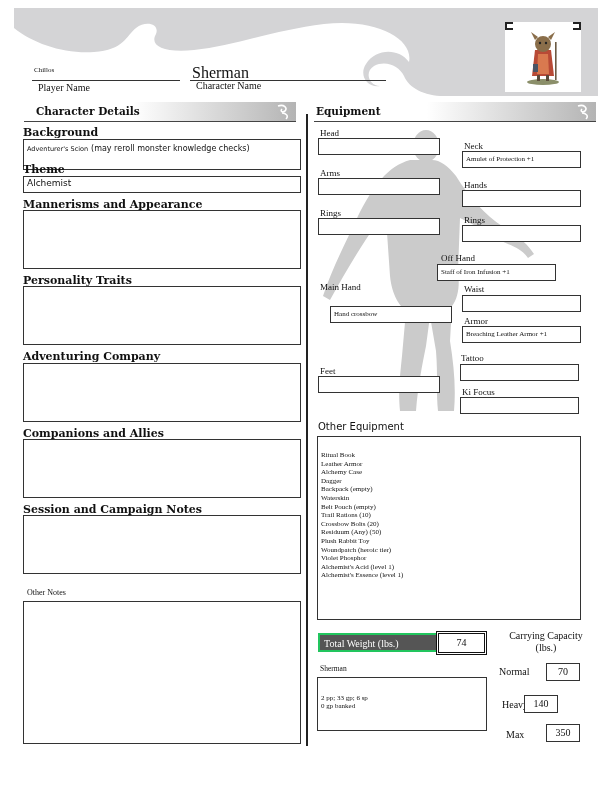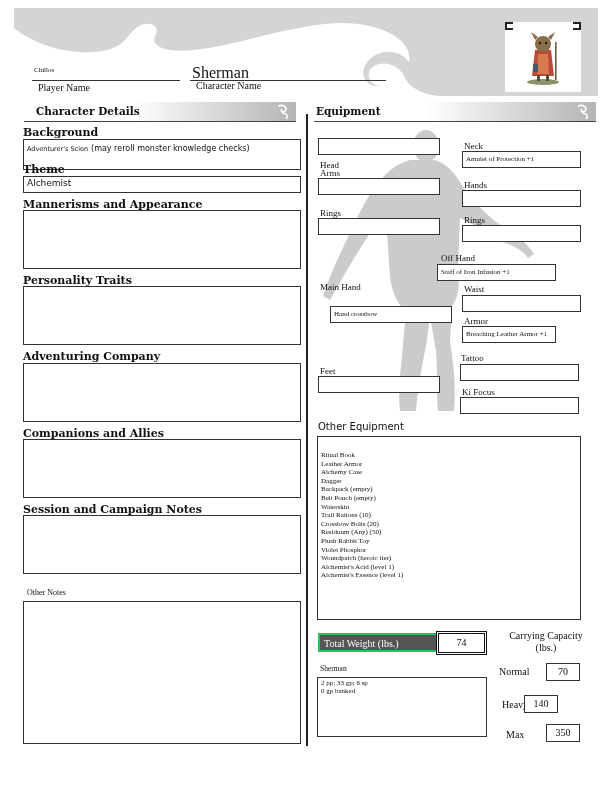--- a/index.html
+++ b/index.html
@@ -48,21 +48,21 @@
 
   .other-eq-title { position: absolute; left: 318px; top: 421px; font-family: "DejaVu Sans", sans-serif; font-size: 10px; }
   .other-eq-box { position: absolute; left: 317px; top: 436px; width: 264px; height: 184px; border: 1.5px solid #333; background: #fff; padding: 14px 3px; }
   .other-eq-box .line { font-family: "Liberation Serif", serif; font-size: 7px; line-height: 8.6px; white-space: nowrap; }
 
   .tw-bar { position: absolute; left: 318px; top: 633px; width: 122px; height: 19px; background: #555; border: 2px solid #22c55e; }
   .tw-bar .label { position: absolute; left: 4px; top: 3px; color: #fff; font-family: "Liberation Serif", serif; font-size: 10px; }
   .tw-value { position: absolute; left: 436px; top: 631px; width: 51px; height: 24px; border: 3px double #111; background: #fff; text-align: center; font-family: "Liberation Serif", serif; font-size: 10px; line-height: 18px; }
 
   .treasure-label { position: absolute; left: 320px; top: 664px; font-family: "Liberation Serif", serif; font-size: 7.5px; }
-  .treasure-box { position: absolute; left: 317px; top: 677px; width: 170px; height: 60px; border: 1.5px solid #333; padding: 1px 3px; background: #fff; }
+  .treasure-box { position: absolute; left: 317px; top: 677px; width: 170px; height: 54px; border: 1.5px solid #333; padding: 16px 3px; background: #fff; }
   .treasure-box .line { font-family: "Liberation Serif", serif; font-size: 7px; line-height: 8px; }
 
   .cc-title { position: absolute; left: 500px; top: 630px; width: 92px; text-align: center; font-family: "Liberation Serif", serif; font-size: 10px; line-height: 12px; }
   .cc-label { position: absolute; font-family: "Liberation Serif", serif; font-size: 10px; }
   .cc-box { position: absolute; width: 34px; height: 18px; border: 1.5px solid #333; text-align: center; font-family: "Liberation Serif", serif; font-size: 10px; line-height: 16px; background: #fff; }
 
   .other-notes-label { position: absolute; left: 27px; top: 588px; font-family: "Liberation Serif", serif; font-size: 8px; }
 </style>
 </head>
 <body>
@@ -157,21 +157,21 @@
   <span class="val"></span>
 </div>
 
 <svg id="silhouette" viewBox="0 0 225 290">
   <g fill="#cbcbcb">
     <ellipse cx="108" cy="20" rx="13" ry="16"></ellipse>
     <path d="M92,34 C70,40 55,60 40,90 C30,112 15,140 5,170 L12,174 C28,145 44,118 60,96 L68,92 L72,150 C74,170 82,180 88,185 L84,230 C82,250 80,265 82,285 L98,285 C100,260 104,240 108,220 L112,190 L118,225 C120,250 118,268 120,285 L136,285 C138,262 136,240 132,215 L134,180 C140,172 142,160 140,145 L142,92 C160,100 175,112 190,118 C200,122 206,126 210,132 L216,128 C210,118 198,108 184,100 C168,90 150,70 138,50 C130,40 122,34 114,34 Z"></path>
   </g>
 </svg>
 
-<div class="eq-label" style="left:320px;top:128px;margin-top:32px;">Head</div>
+<div class="eq-label" style="left:320px;top:128px;">Head</div>
 <div class="eq-box" style="left:318px;top:138px;width:122px;">
     <span class="val"></span>
   </div>
 
 <div class="eq-label" style="left:464px;top:141px;">Neck</div>
 <div class="eq-box" style="left:462px;top:151px;width:119px;">
     <span class="val">Amulet of Protection +1</span>
   </div>
 
 <div class="eq-label" style="left:320px;top:168px;">Arms</div>
@@ -203,21 +203,21 @@
 <div class="eq-box" style="left:318px;top:306px;width:122px;margin-left:12px;">
     <span class="val">Hand crossbow</span>
   </div>
 
 <div class="eq-label" style="left:464px;top:284px;">Waist</div>
 <div class="eq-box" style="left:462px;top:295px;width:119px;">
     <span class="val"></span>
   </div>
 
 <div class="eq-label" style="left:464px;top:316px;">Armor</div>
-<div class="eq-box" style="left:462px;top:326px;width:94px;">
+<div class="eq-box" style="left:462px;top:326px;width:119px;">
     <span class="val">Breaching Leather Armor +1</span>
   </div>
 
 <div class="eq-label" style="left:461px;top:353px;">Tattoo</div>
 <div class="eq-box" style="left:460px;top:364px;width:119px;">
     <span class="val"></span>
   </div>
 
 <div class="eq-label" style="left:320px;top:366px;">Feet</div>
 <div class="eq-box" style="left:318px;top:376px;width:122px;">
@@ -229,28 +229,28 @@
     <span class="val"></span>
   </div>
 
 <div class="other-eq-title">Other Equipment</div>
 <div class="other-eq-box">
   <div class="line">Ritual Book</div>
   <div class="line">Leather Armor</div>
   <div class="line">Alchemy Case</div>
   <div class="line">Dagger</div>
   <div class="line">Backpack (empty)</div>
+  <div class="line">Waterskin</div>
   <div class="line">Belt Pouch (empty)</div>
-  <div class="line">Waterskin</div>
   <div class="line">Trail Rations (10)</div>
   <div class="line">Crossbow Bolts (20)</div>
   <div class="line">Residuum (Any) (50)</div>
   <div class="line">Plush Rabbit Toy</div>
+  <div class="line">Woundpatch (heroic tier)</div>
   <div class="line">Violet Phosphor</div>
-  <div class="line">Woundpatch (heroic tier)</div>
   <div class="line">Alchemist's Acid (level 1)</div>
   <div class="line">Alchemist's Essence (level 1)</div>
 </div>
 
 <div class="tw-bar">
   <span class="label">Total Weight (lbs.)</span>
 </div>
 <div class="tw-value">74</div>
 
 <div class="treasure-label">Sherman</div>

